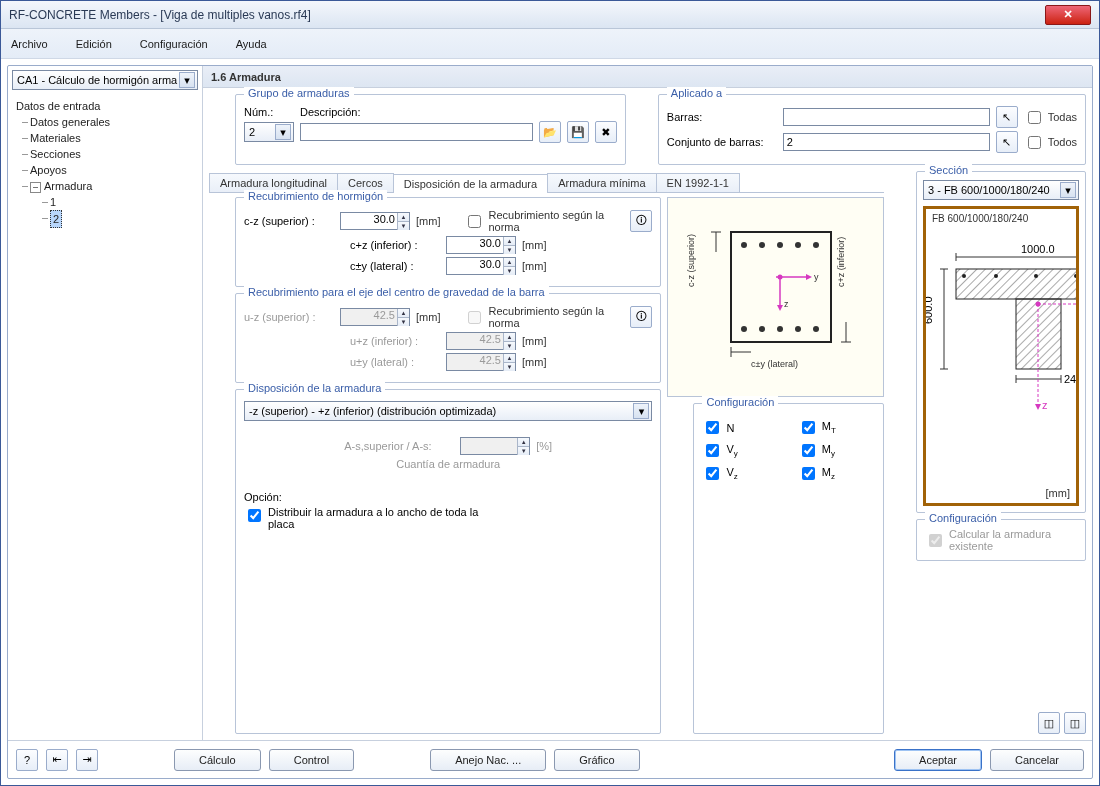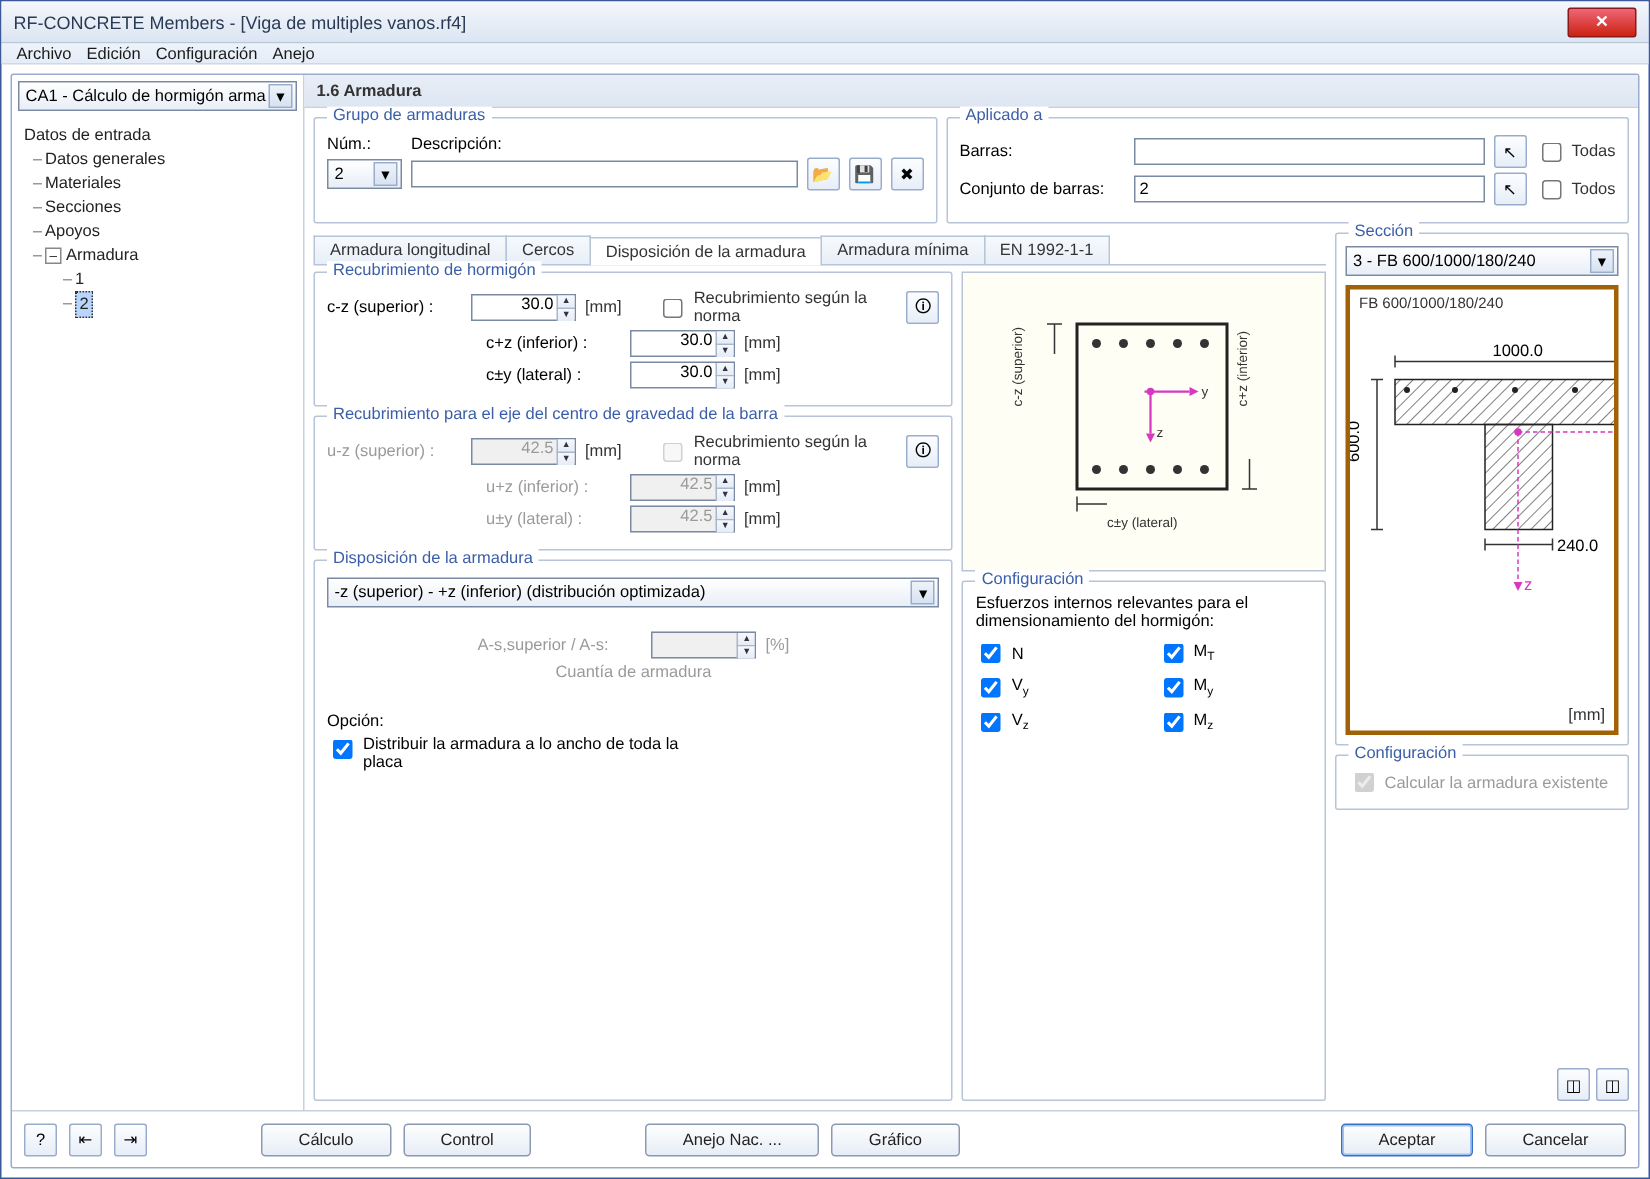--- a/index.html
+++ b/index.html
@@ -2,37 +2,37 @@
 <html><head>
 <meta charset="utf-8">
 <style>
   * { box-sizing: border-box; font-family: "Segoe UI", Tahoma, sans-serif; font-size: 11px; }
   body { margin: 0; background: #fff; }
   .window { width: 1100px; height: 786px; background: #fff; border: 1px solid #3b5998; position: relative; display:flex; flex-direction:column; }
   .titlebar { height: 28px; background: linear-gradient(#f4f7fc,#dbe5f2); display:flex; align-items:center; padding: 0 8px; border-bottom:1px solid #b9c6d8; }
   .titlebar .title { color:#2a3a55; font-size:12px; }
   .titlebar .spacer { flex:1; }
   .close-btn { width:46px; height:20px; background:linear-gradient(#e67,#c21); border:1px solid #8a1818; border-radius:2px; display:flex; align-items:center; justify-content:center; color:#fff; font-weight:bold; }
-  .menubar { height:14px; background:linear-gradient(#eef3fa,#e4ecf7); display:flex; align-items:center; padding:0 10px; gap:10px; color:#1a1a1a; border-bottom:1px solid #cfd8e6;}
+  .menubar { height:30px; background:linear-gradient(#eef3fa,#e4ecf7); display:flex; align-items:center; padding:0 10px; gap:28px; color:#1a1a1a; border-bottom:1px solid #cfd8e6;}
   .body { flex:1; padding:6px; display:flex; flex-direction:column; }
   .wrap { flex:1; border:1px solid #9aaccb; border-radius:2px; display:flex; flex-direction:column; }
   .content { flex:1; display:flex; }
   .sidebar { width:195px; border-right:1px solid #c7d0de; display:flex; flex-direction:column;}
   .combo { margin:4px; height:20px; border:1px solid #7a8aa3; background:linear-gradient(#fff,#e8eef7); display:flex; align-items:center; padding:0 4px; position:relative; }
   .combo .arrow { position:absolute; right:2px; width:16px; height:16px; background:linear-gradient(#eef3fa,#d7e2f1); border:1px solid #9aaccb; display:flex;align-items:center;justify-content:center;}
   .tree { padding:4px 8px; color:#222; line-height:16px; }
   .tree .indent1 { padding-left:14px; position:relative;}
   .tree .indent2 { padding-left:34px; position:relative;}
   .tree .indent1:before, .tree .indent2:before { content:""; position:absolute; left:6px; top:8px; width:6px; height:1px; background:#999;}
   .tree .indent2:before { left:26px; }
   .tree .sel { background:#b8d6fb; border:1px dotted #333; padding:0 2px; display:inline-block;}
   .tree .exp { display:inline-block; width:11px; height:11px; border:1px solid #888; background:#fff; text-align:center; line-height:9px; font-size:9px; margin-right:3px; vertical-align:middle;}
   .main { flex:1; display:flex; flex-direction:column; }
   .sectionhdr { height:22px; background:linear-gradient(#e9eef7,#dde6f2); border-bottom:1px solid #c7d0de; display:flex; align-items:center; padding:0 8px; font-weight:bold; color:#333;}
-  .fieldset { border:1px solid #b8c4d8; border-radius:2px; padding:8px; position:relative; }
+  .fieldset { border:1px solid #b8c4d8; border-radius:2px; padding:8px; position:relative;margin-left:26px; }
   .fieldset > .legend { position:absolute; top:-8px; left:8px; background:#fff; padding:0 4px; color:#3a5ea8; }
   .row { display:flex; align-items:center; gap:6px; margin:3px 0;justify-content:center; }
   .row label { color:#333; }
   .num-input { width:70px; height:18px; border:1px solid #7a8aa3; background:#fff; text-align:right; padding-right:14px; position:relative; }
   .num-input.disabled { background:#f0f0f0; color:#9a9a9a; }
   .spin { position:absolute; right:0; top:0; width:12px; height:100%; display:flex; flex-direction:column;}
   .spin div { flex:1; border-left:1px solid #aab6c9; background:linear-gradient(#f6f9fd,#e5ecf6); font-size:6px; text-align:center; line-height:8px; color:#334;}
   .spin div:first-child{border-bottom:1px solid #aab6c9;}
   .unit { color:#333; }
   .iconbtn { width:22px; height:22px; border:1px solid #9aaccb; background:linear-gradient(#fcfdff,#e7eef8); border-radius:2px; display:inline-flex; align-items:center; justify-content:center; }
@@ -60,21 +60,21 @@
 <div class="window">
   <div class="titlebar">
     <span class="title">RF-CONCRETE Members - [Viga de multiples vanos.rf4]</span>
     <div class="spacer"></div>
     <div class="close-btn">✕</div>
   </div>
   <div class="menubar">
     <span>Archivo</span>
     <span>Edición</span>
     <span>Configuración</span>
-    <span>Anejo</span>
+    <span>Ayuda</span>
   </div>
   <div class="body">
     <div class="wrap">
       <div class="content">
         <div class="sidebar">
           <div class="combo">
             <span>CA1 - Cálculo de hormigón arma</span>
             <div class="arrow">▾</div>
           </div>
           <div class="tree">
@@ -277,21 +277,20 @@
                       <line x1="55" y1="145" x2="75" y2="145" stroke="#333"></line>
                         <line x1="55" y1="140" x2="55" y2="150" stroke="#333"></line>
                       <line x1="40" y1="25" x2="40" y2="45" stroke="#333"></line>
                         <line x1="35" y1="25" x2="45" y2="25" stroke="#333"></line>
                       <line x1="170" y1="115" x2="170" y2="135" stroke="#333"></line>
                         <line x1="165" y1="135" x2="175" y2="135" stroke="#333"></line>
                     </svg>
                   </div>
                   <div class="fieldset" style="flex:1;">
                     <div class="legend">Configuración</div>
-                    <div>Esfuerzos internos relevantes para el dimensionamiento del hormigón:</div>
                     <div class="cfg-grid">
                       <label class="cbx">
                           <input type="checkbox" checked="" style="">
                           <span>N</span>
                         </label>
                       <label class="cbx">
                           <input type="checkbox" checked="" style="">
                           <span>M<span class="subscript">T</span></span>
                         </label>
                       <label class="cbx">

